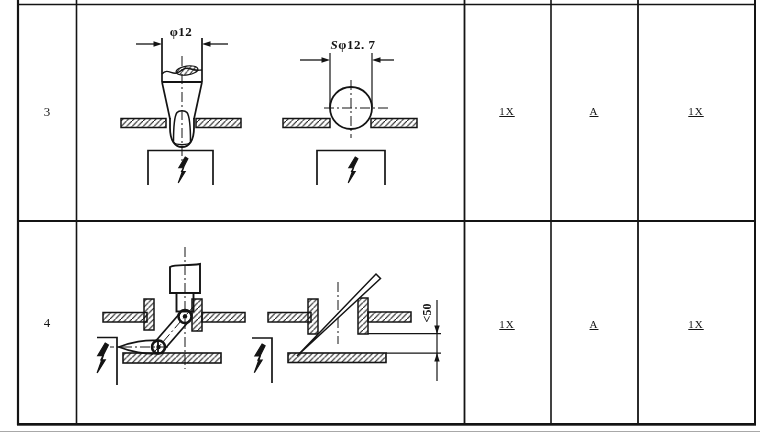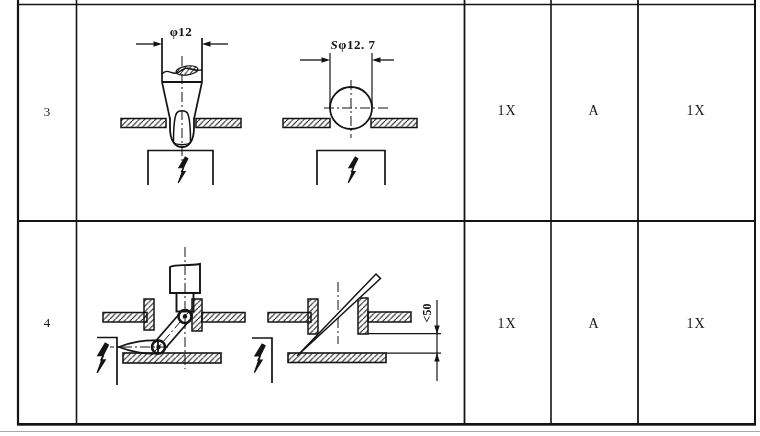--- a/index.html
+++ b/index.html
@@ -5,21 +5,21 @@
   html,body{margin:0;padding:0;background:#ffffff;}
   .page{
     position:relative;width:760px;height:436px;background:#ffffff;
     font-family:"Liberation Serif","DejaVu Serif",serif;color:#141414;overflow:hidden;
   }
   .page svg{position:absolute;left:0;top:0;}
   .lbl{
     position:absolute;transform:translate(-50%,-50%);
     font-size:14px;letter-spacing:1px;white-space:nowrap;color:#141414;
   }
-  .cellval{font-size:14px;}
+  .cellval{font-size:11px;text-decoration:underline;}
   .rownum{font-size:13px;letter-spacing:0;}
   .dim{font-size:13px;font-weight:bold;letter-spacing:0.5px;}
   .dim .pfx{font-style:italic;font-weight:bold;}
   .dim-rot{
     position:absolute;transform:translate(-50%,-50%) rotate(-90deg);
     font-size:12px;font-weight:bold;white-space:nowrap;color:#141414;
   }
 </style>
 </head>
 <body>

